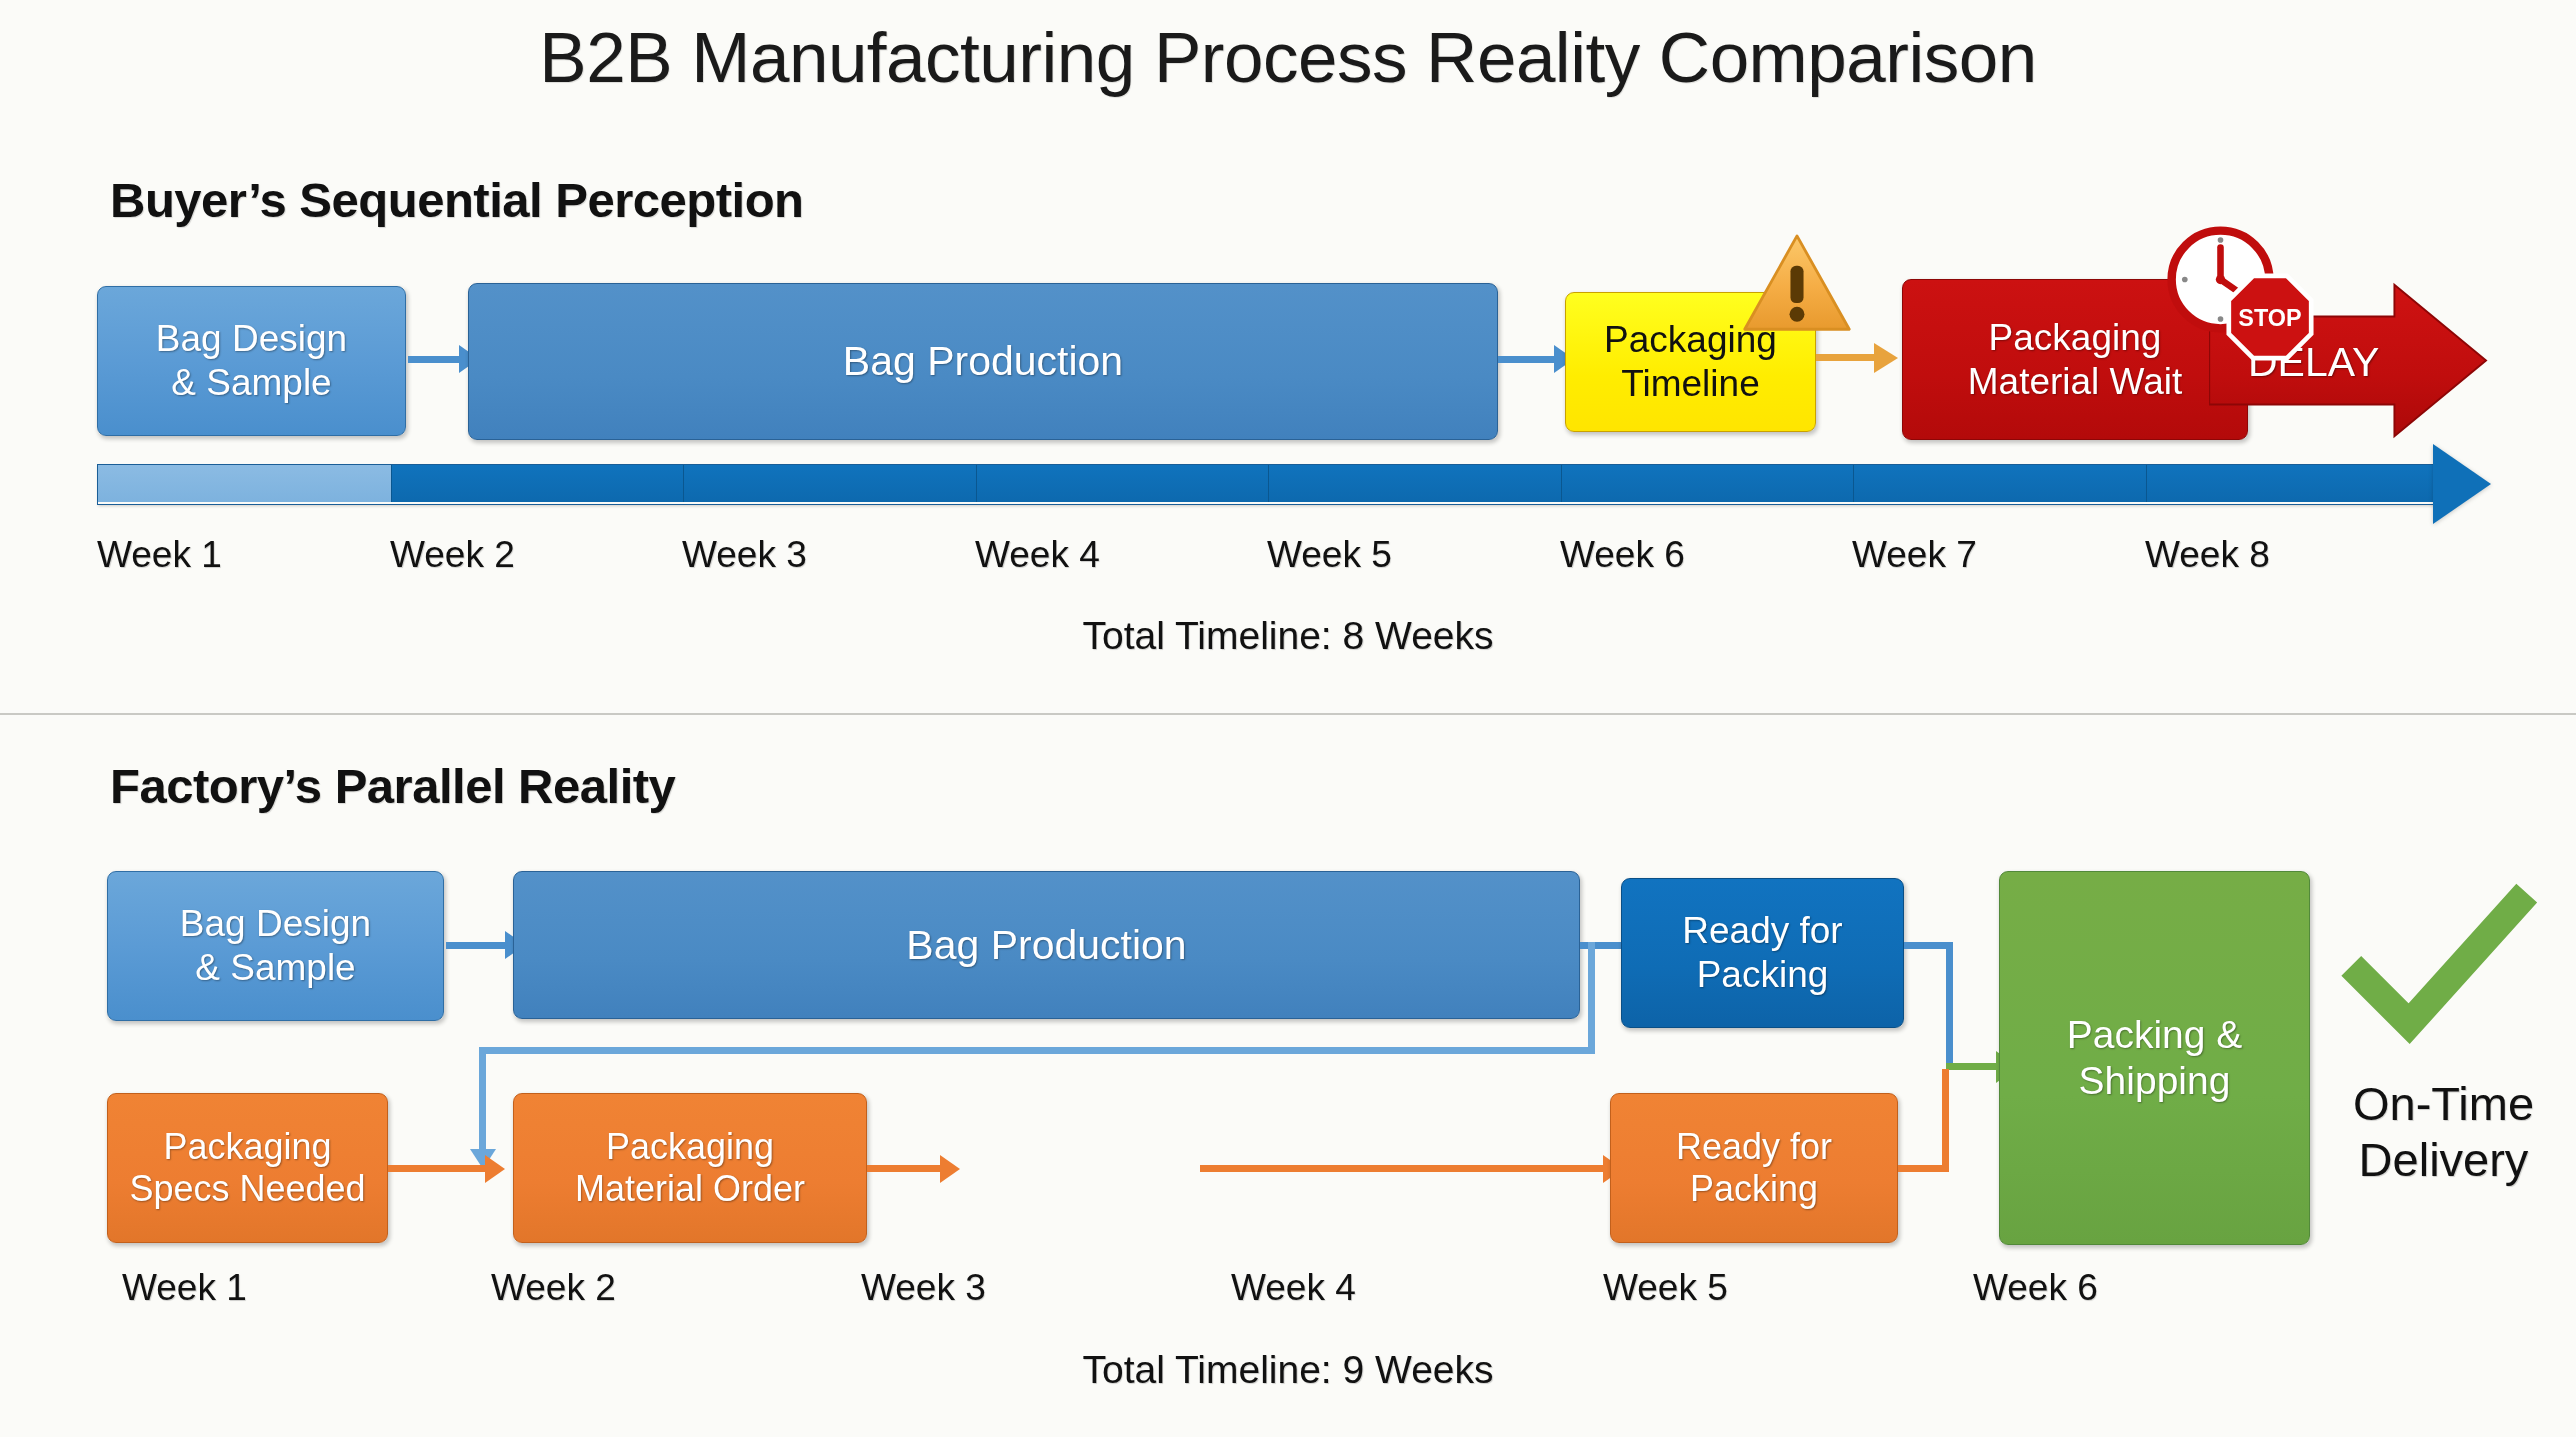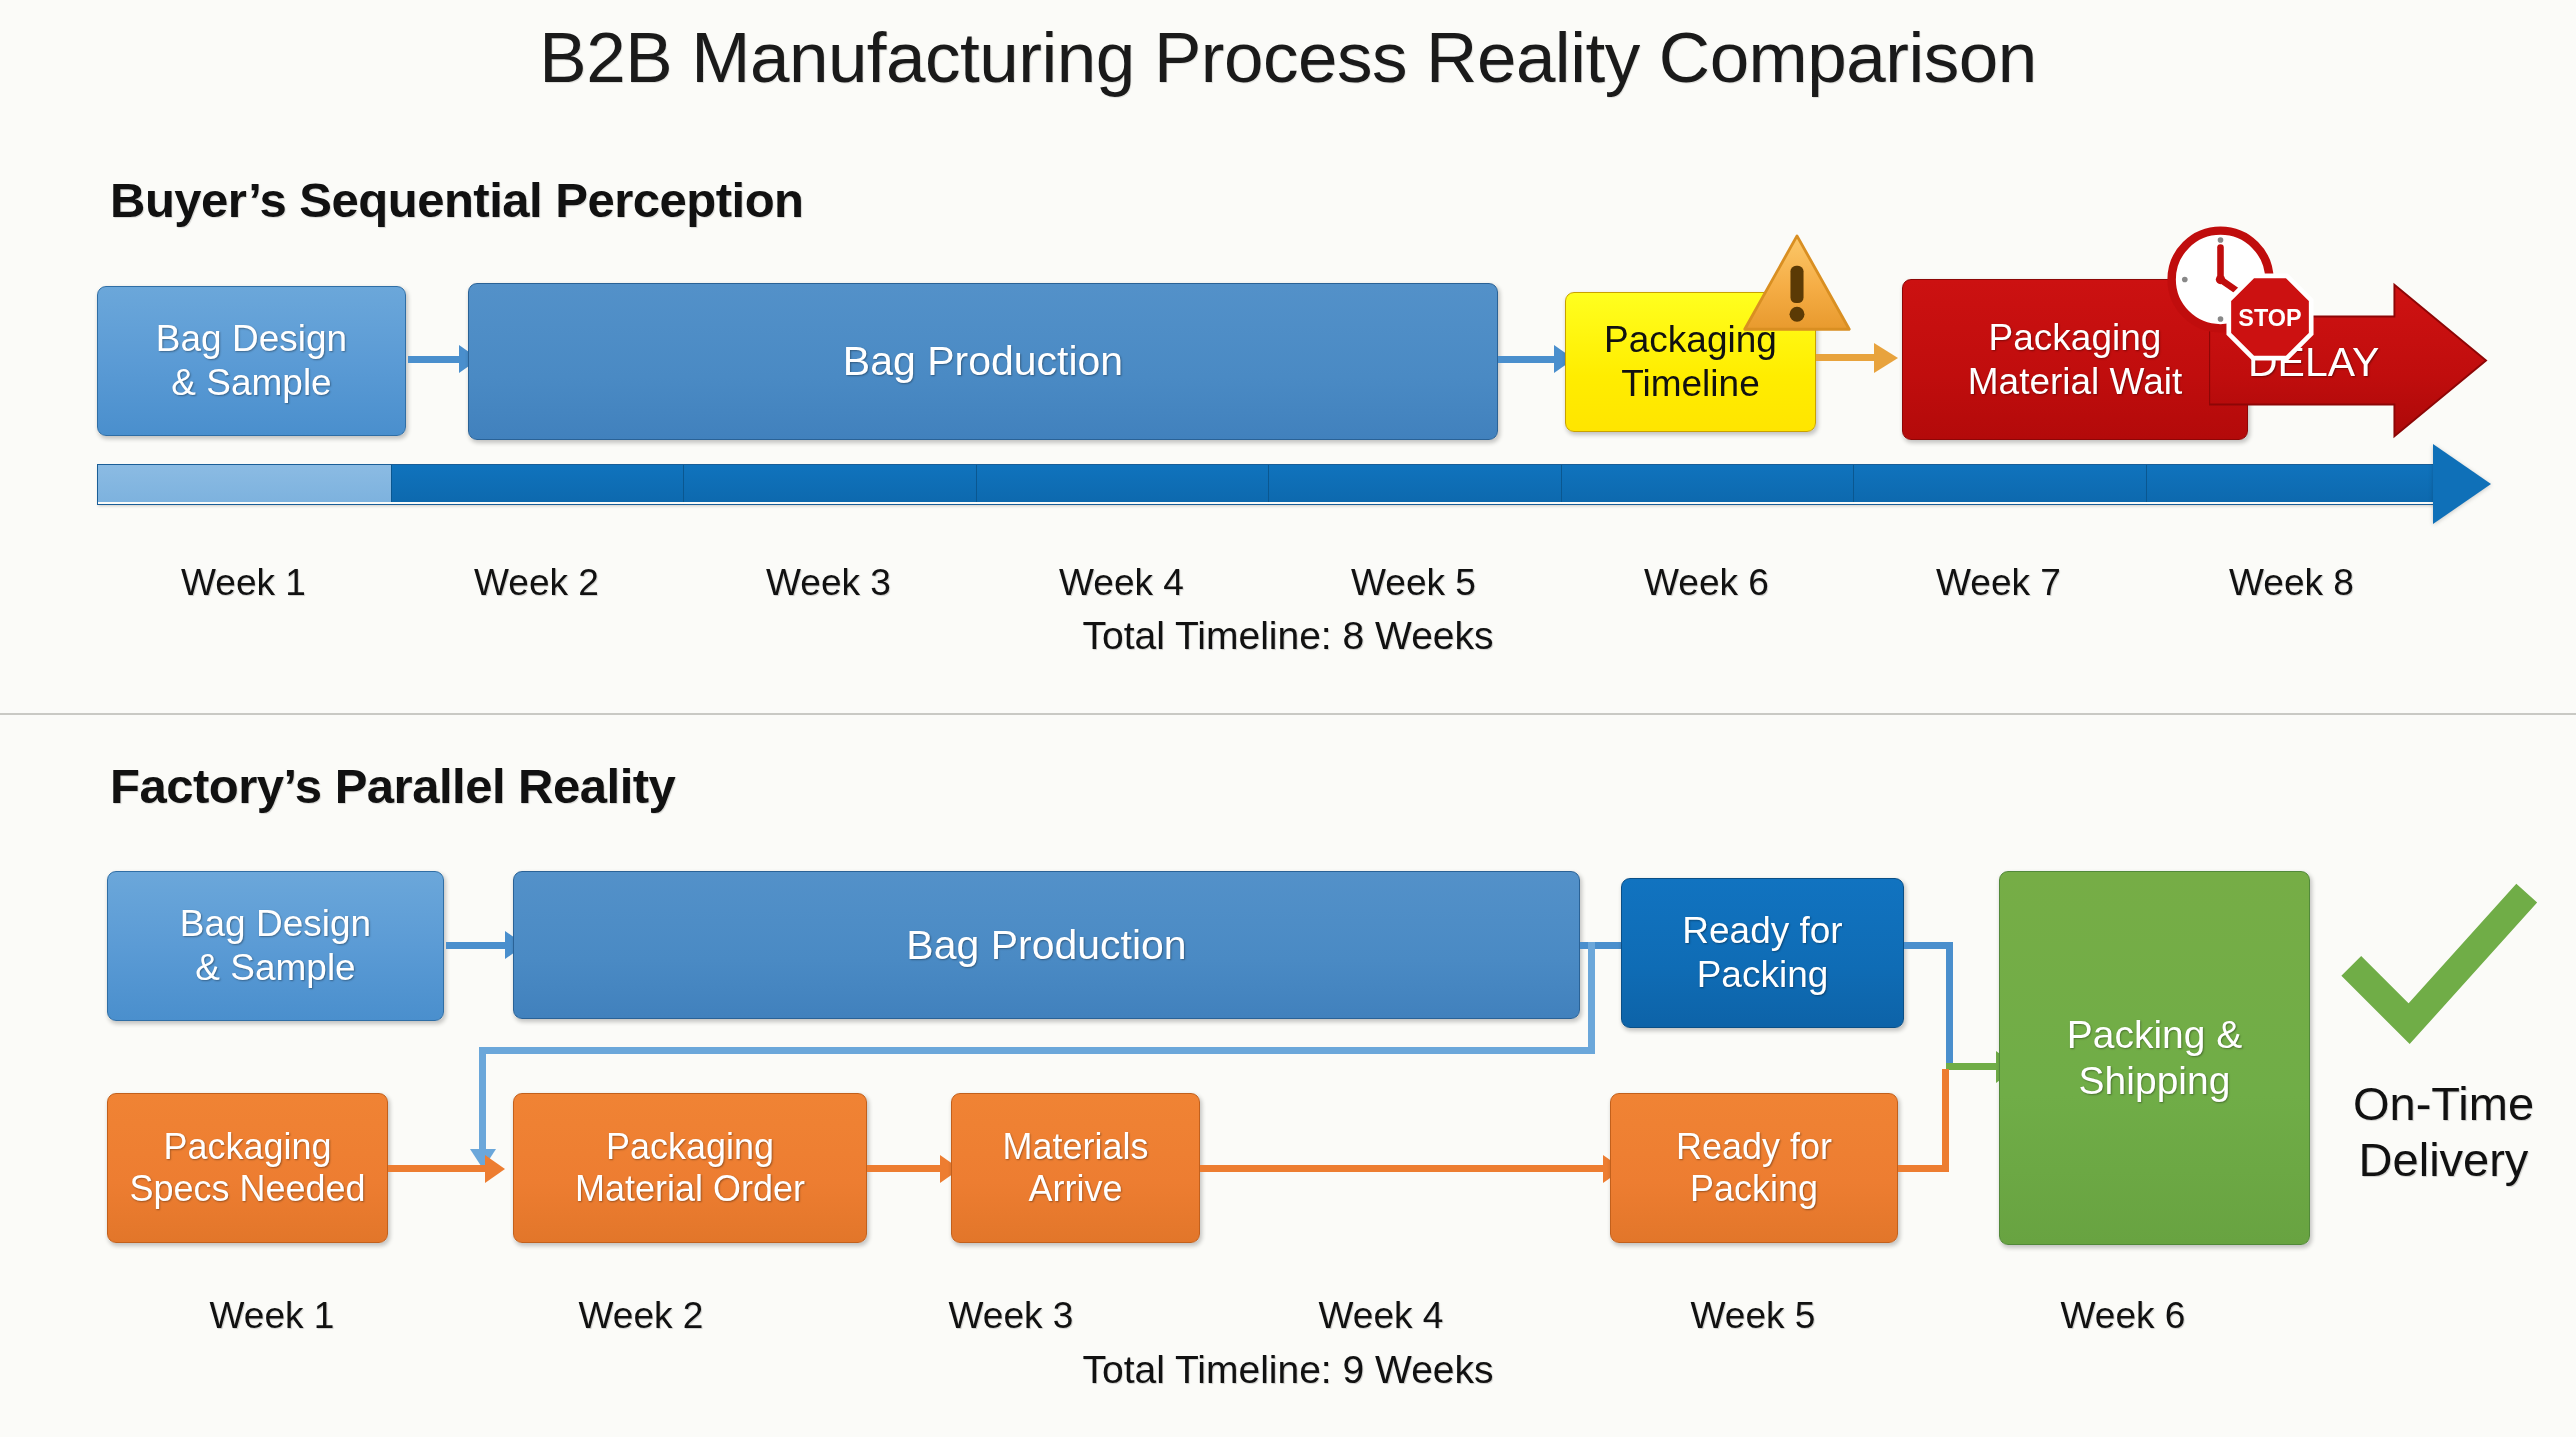--- a/index.html
+++ b/index.html
@@ -106,24 +106,23 @@
   .tl-seg{position:absolute;top:0;height:37px;box-sizing:border-box;}
   .tl-seg.first{background:linear-gradient(180deg,#8bbbe3 0%,#7db2de 100%);}
   .tl-seg.rest{background:linear-gradient(180deg,#1073bd 0%,#0d69ae 100%);border-left:0.9px solid #0a5790;}
   .tl-arrow{
     position:absolute;width:0;height:0;
     border-top:40px solid transparent;border-bottom:40px solid transparent;
     border-left:58px solid #0f70b8;
     filter:drop-shadow(0.9px 1.9px 1.9px rgba(0,0,0,0.2));
   }
   .week-label{
-    position:absolute;text-align:center;
+    position:absolute;text-align:left;
     font-size:37px;color:#111;
     text-shadow:0.9px 0.9px 0.9px rgba(0,0,0,0.18);
-    margin-top:28px;
   }
   .total-label{
     position:absolute;text-align:center;
     font-size:39px;color:#111;
     text-shadow:0.9px 0.9px 0.9px rgba(0,0,0,0.18);
   }
 
   
   .warn-icon{position:absolute;}
   
@@ -308,26 +307,20 @@
   <div class="box box-orange" style="left:513px;top:1093px;width:354px;height:150px;font-size:36px;">
     <div>
       <div>Packaging</div>
       <div>Material Order</div>
     </div>
   </div>
 
   <div class="hline c-orange" style="left:867px;top:1165px;width:79px;"></div>
   <div class="arrowhead ah-r-orange" style="left:940px;top:1155px;"></div>
 
-  <div class="box box-orange" style="left:951px;top:1093px;width:249px;height:150px;font-size:36px;">
-    <div>
-      <div>Materials</div>
-      <div>Arrive</div>
-    </div>
-  </div>
 
   <div class="hline c-orange" style="left:1200px;top:1165px;width:408px;"></div>
   <div class="arrowhead ah-r-orange" style="left:1603px;top:1155px;"></div>
 
   <div class="box box-orange" style="left:1610px;top:1093px;width:288px;height:150px;font-size:36px;">
     <div>
       <div>Ready for</div>
       <div>Packing</div>
     </div>
   </div>

